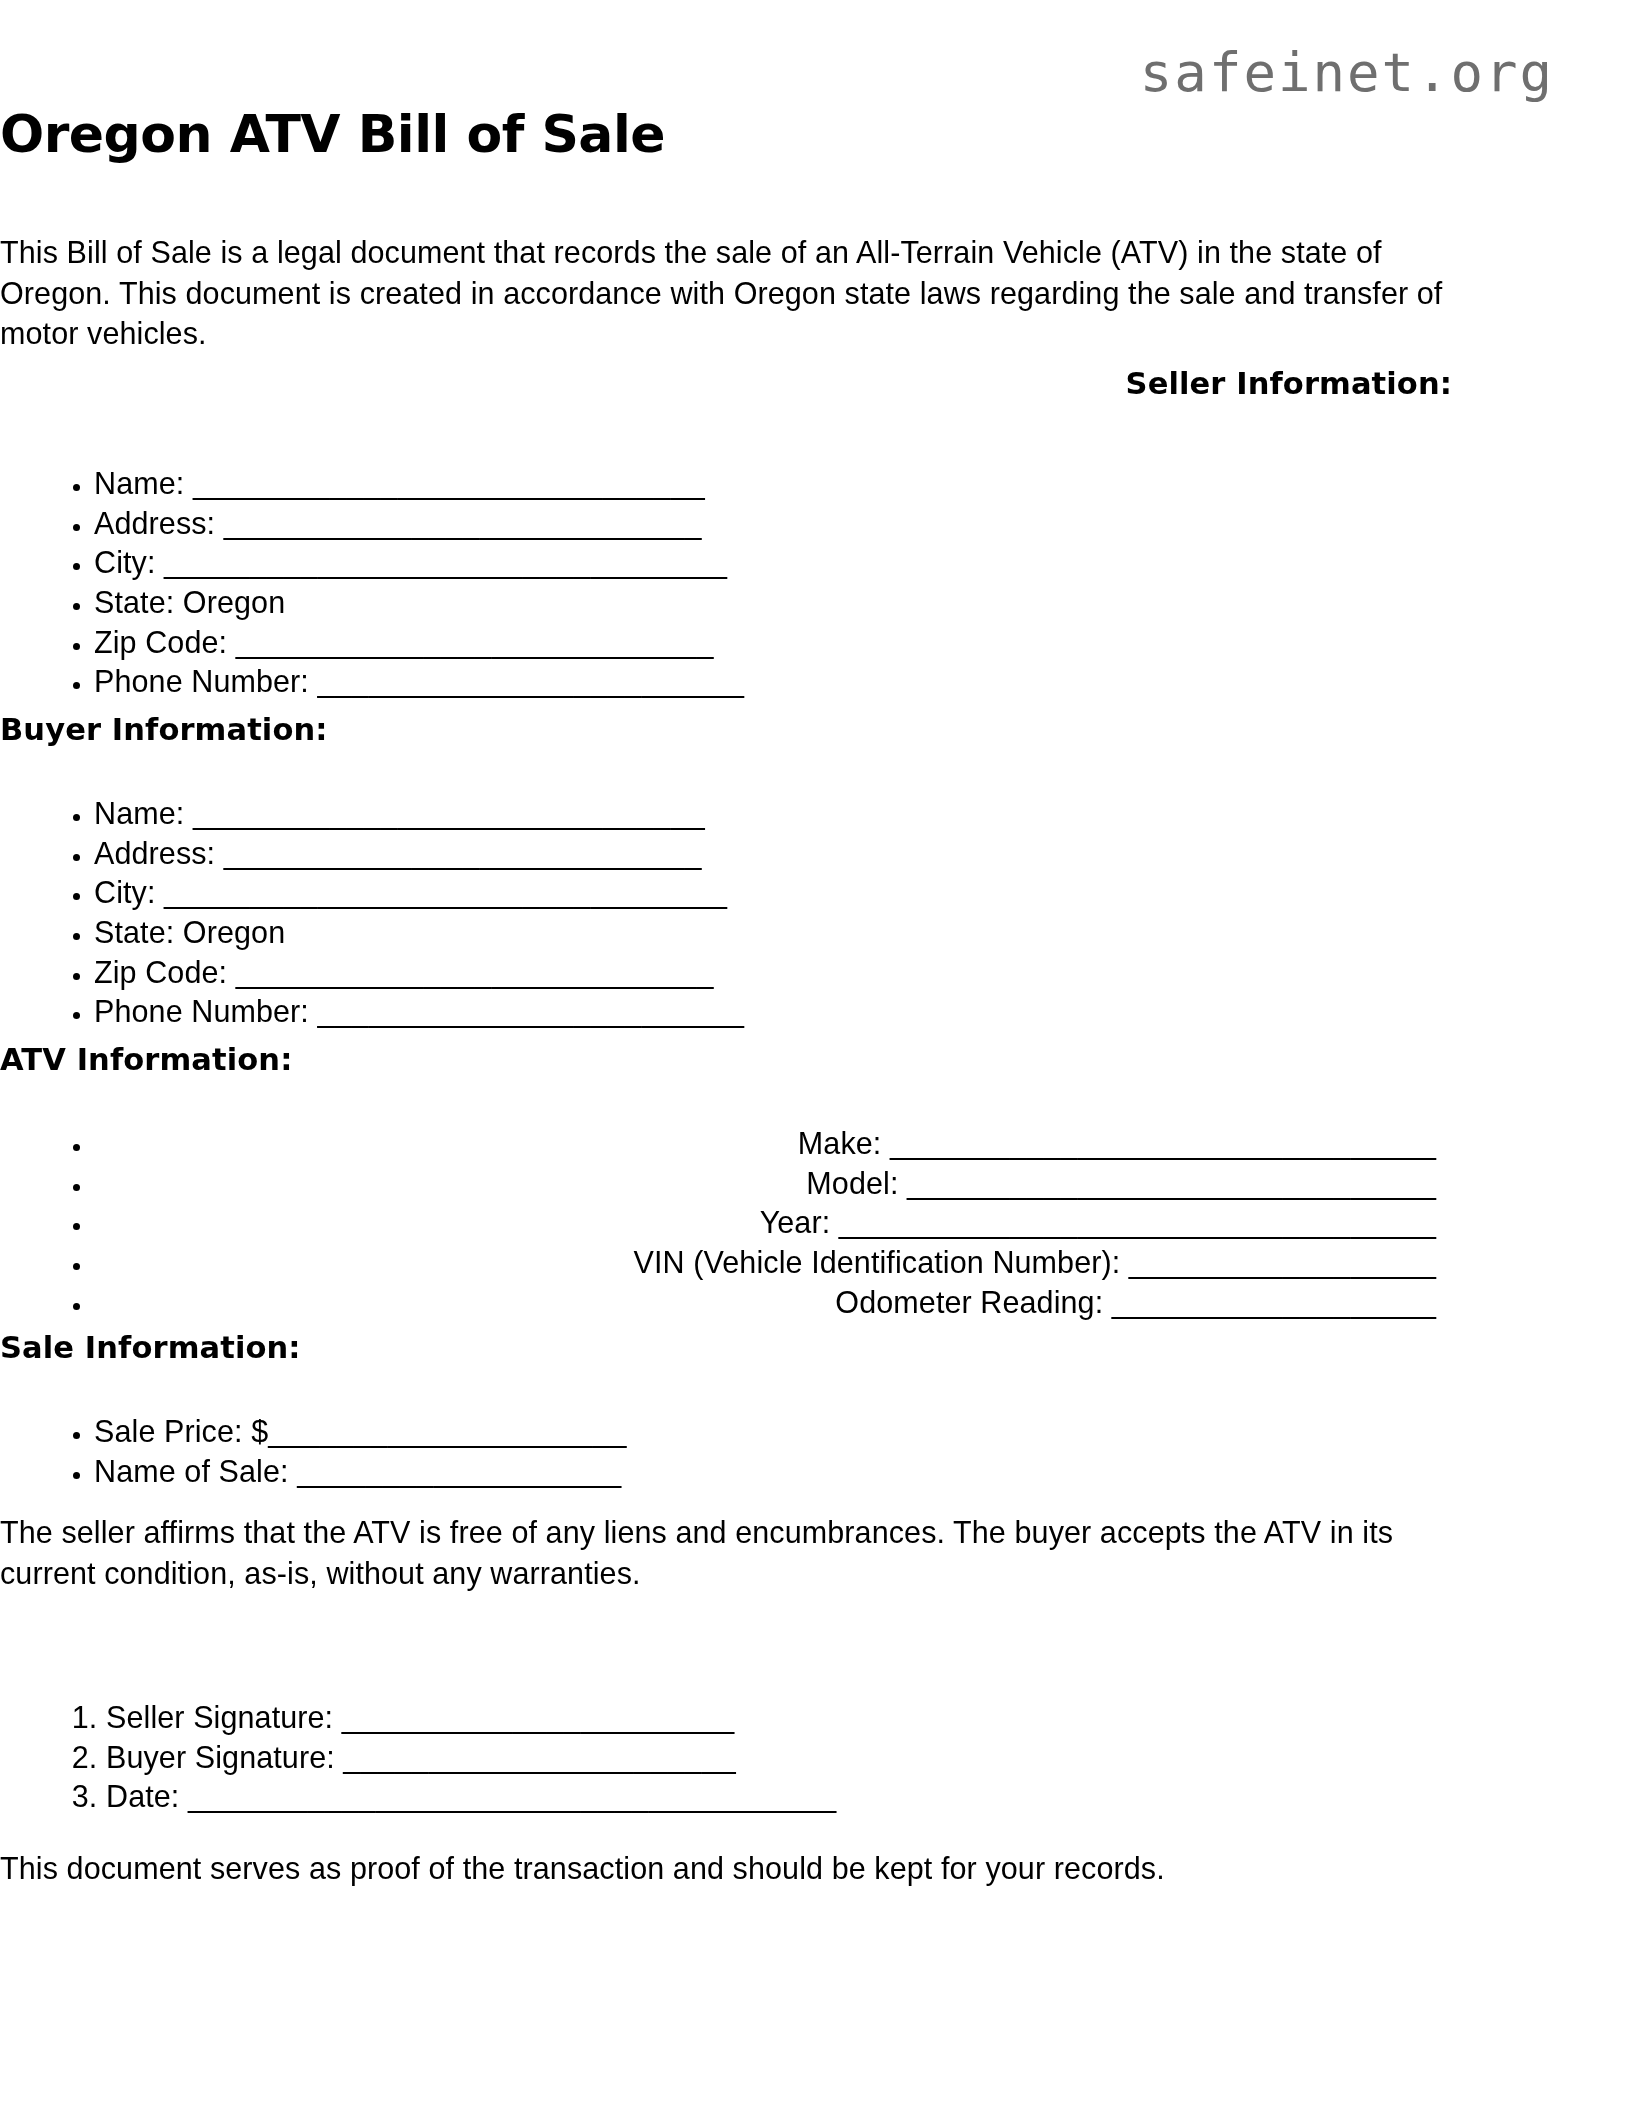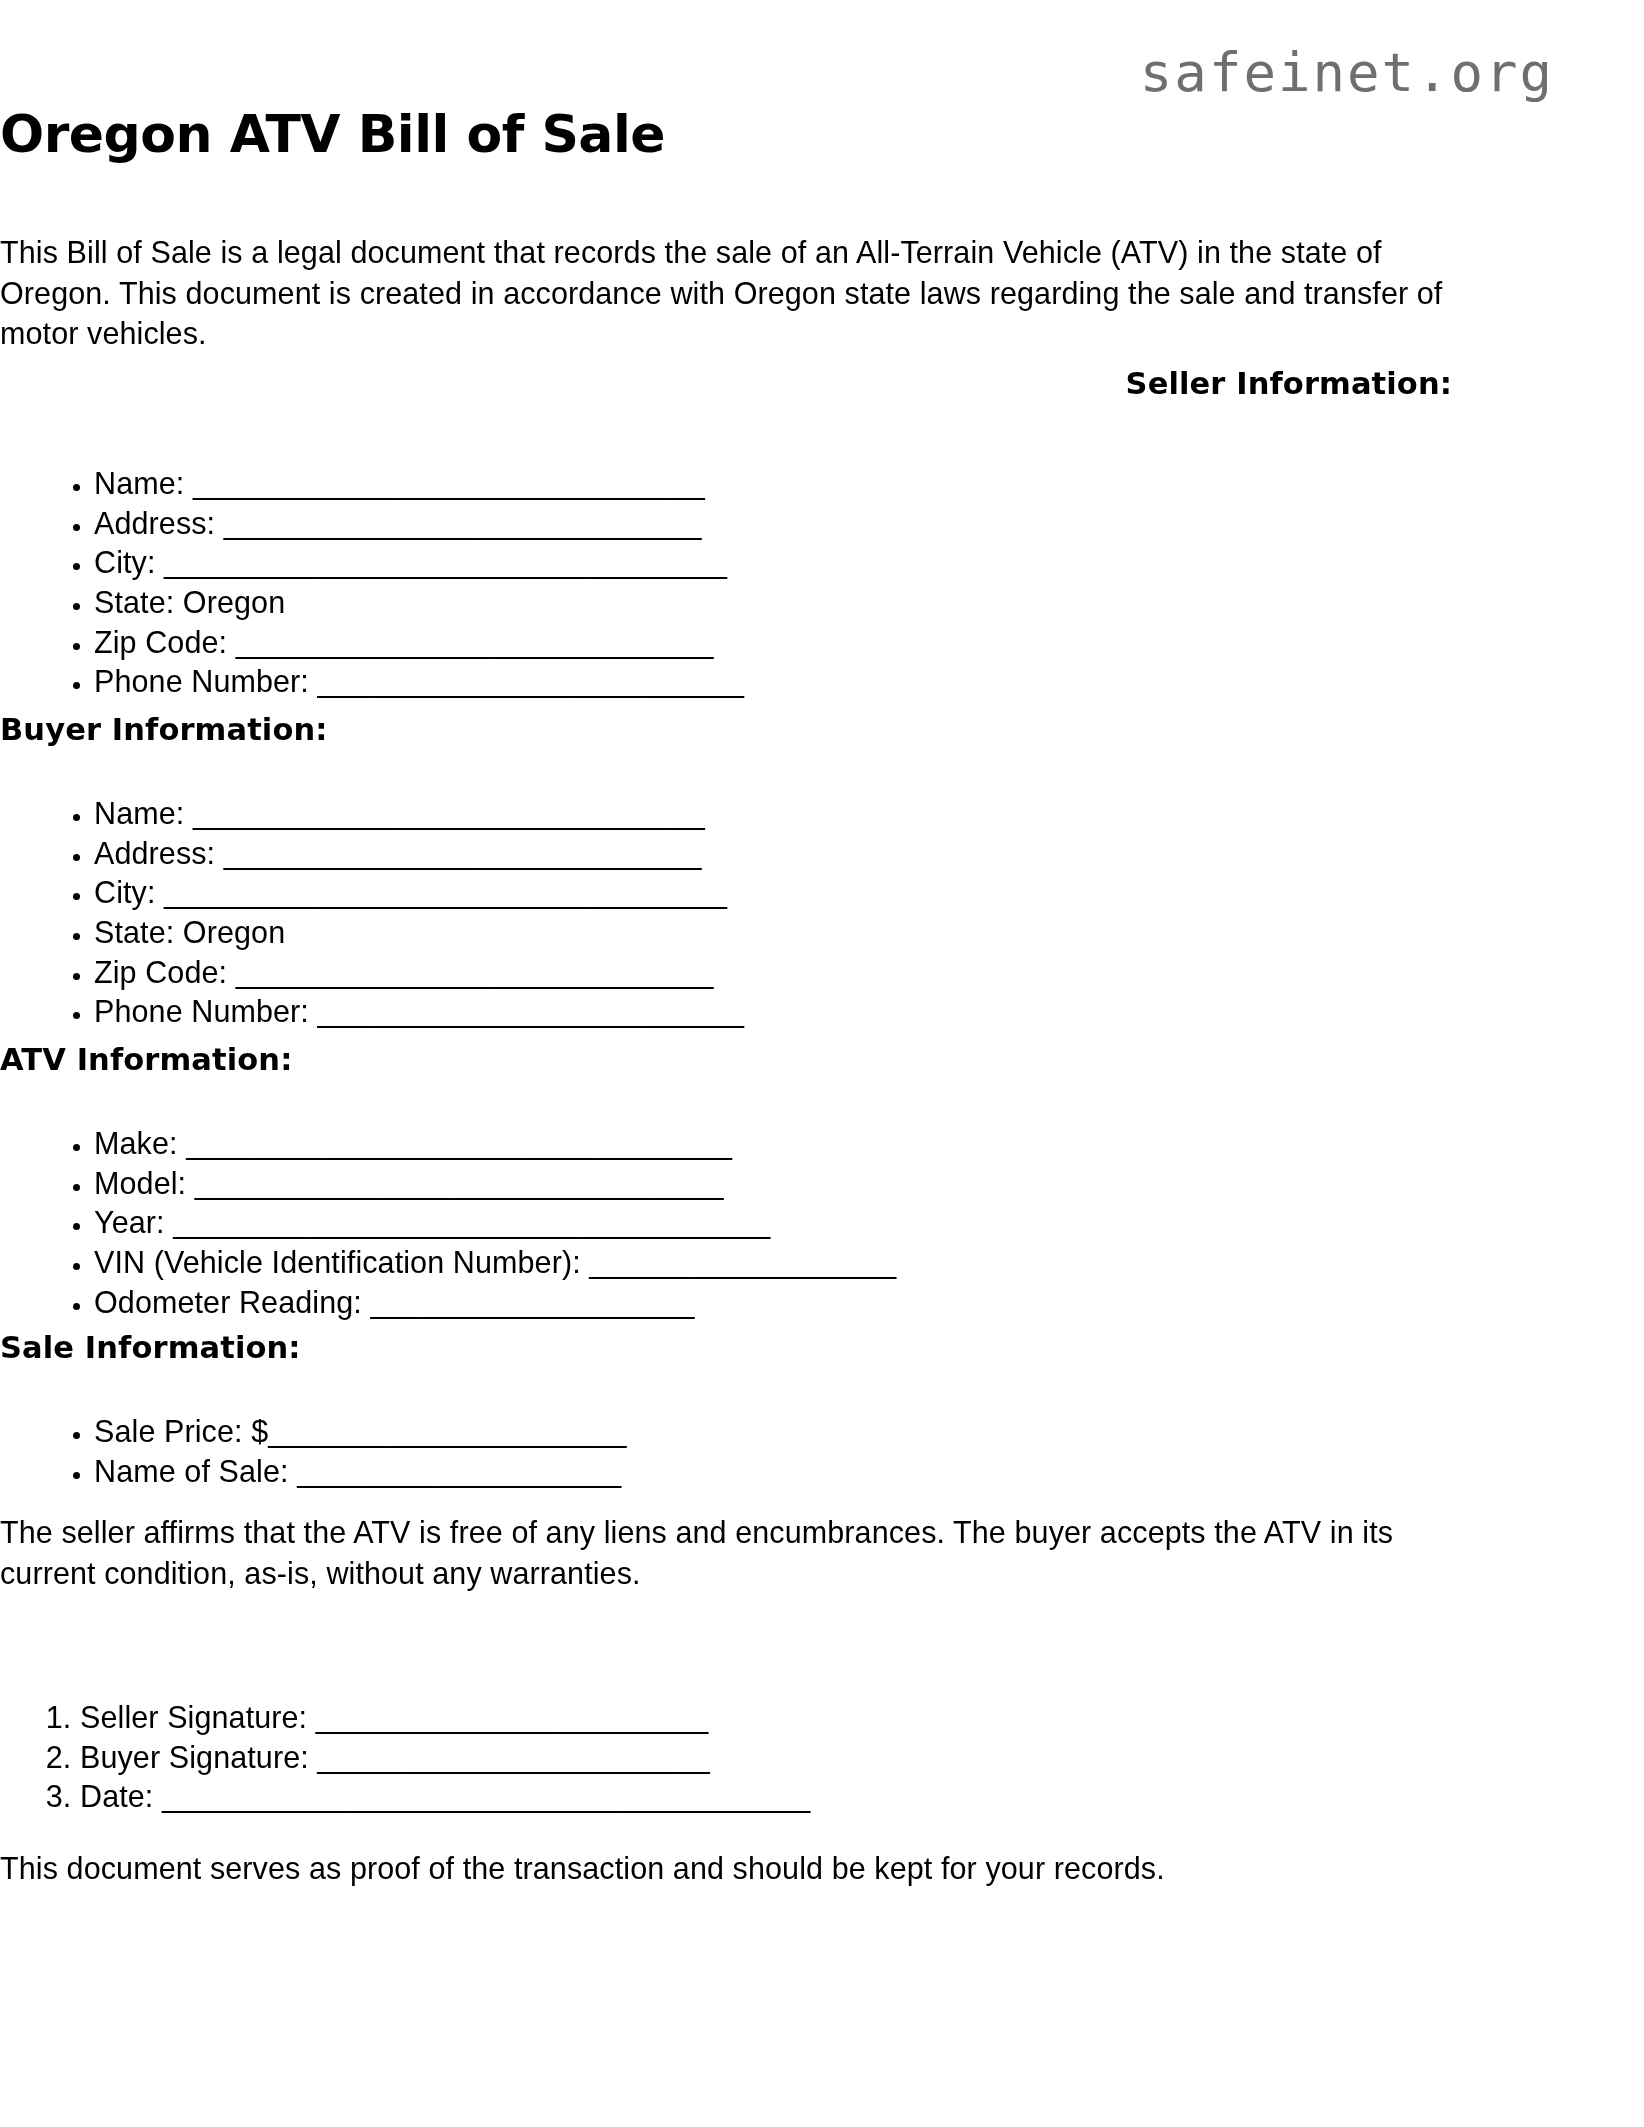--- a/index.html
+++ b/index.html
@@ -85,21 +85,21 @@
     padding: 0;
     letter-spacing: 0.1px;
   }
   ul.field-list li::marker {
     font-size: 24px;
   }
 
   ol.sign-list {
     list-style: decimal;
     margin: 0;
-    padding: 0 0 0 80px;
+    padding: 0 0 0 106px;
     font-size: 30.5px;
     line-height: 1.3;
   }
   ol.sign-list li {
     margin: 0;
     padding: 0;
     letter-spacing: 0.1px;
   }
 </style>
 </head>
@@ -139,21 +139,21 @@
       <li>City: _________________________________</li>
       <li>State: Oregon</li>
       <li>Zip Code: ____________________________</li>
       <li>Phone Number: _________________________</li>
     </ul>
   </div>
 
   <div class="body-block" style="top:1040px;">
     <h2 class="section-heading">ATV Information:</h2>
   </div>
-  <div class="body-block" style="top:1108px;">
+  <div class="body-block" style="top:1108px;text-align:right;">
     <ul class="field-list">
       <li>Make: ________________________________</li>
       <li>Model: _______________________________</li>
       <li>Year: ___________________________________</li>
       <li>VIN (Vehicle Identification Number): __________________</li>
       <li>Odometer Reading: ___________________</li>
     </ul>
   </div>
 
   <div class="body-block" style="top:1328px;">

